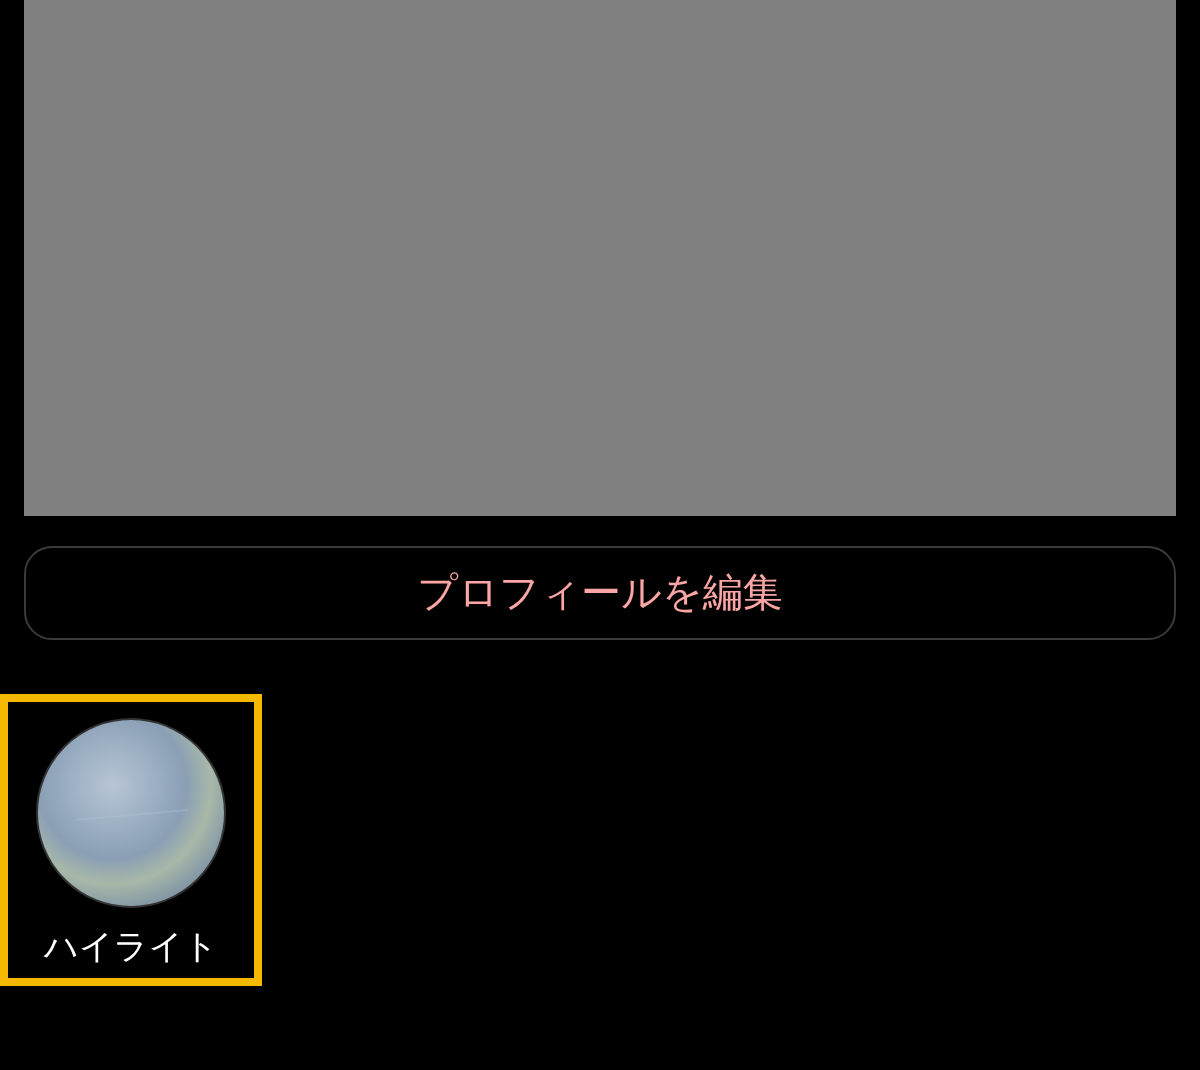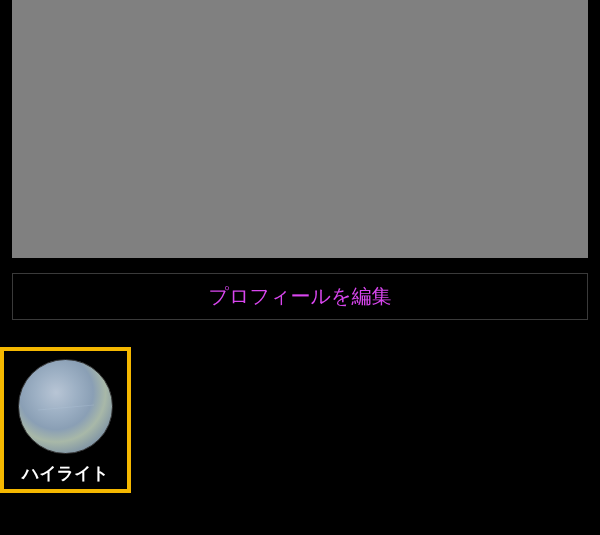--- a/index.html
+++ b/index.html
@@ -24,36 +24,35 @@
       background: #808080;
     }
     .edit-profile-button {
       position: absolute;
       top: 273px;
       left: 12px;
       right: 12px;
       height: 47px;
       background: #000;
       border: 1px solid #3a3a3a;
-      border-radius: 0;
-      color: #d946ef;
+      border-radius: 14px;
+      color: #fca5a5;
       font-size: 20px;
       font-weight: 500;
       display: flex;
       align-items: center;
       justify-content: center;
       cursor: pointer;
     }
     .highlights-row {
       position: absolute;
       top: 347px;
       left: 0;
       display: flex;
       gap: 18px;
-      font-weight: bold;
     }
     .highlight-item {
       display: flex;
       flex-direction: column;
       align-items: center;
       gap: 8px;
     }
     .highlight-selected {
       border: 4px solid #f5b800;
       padding: 6px 14px 4px 14px;

